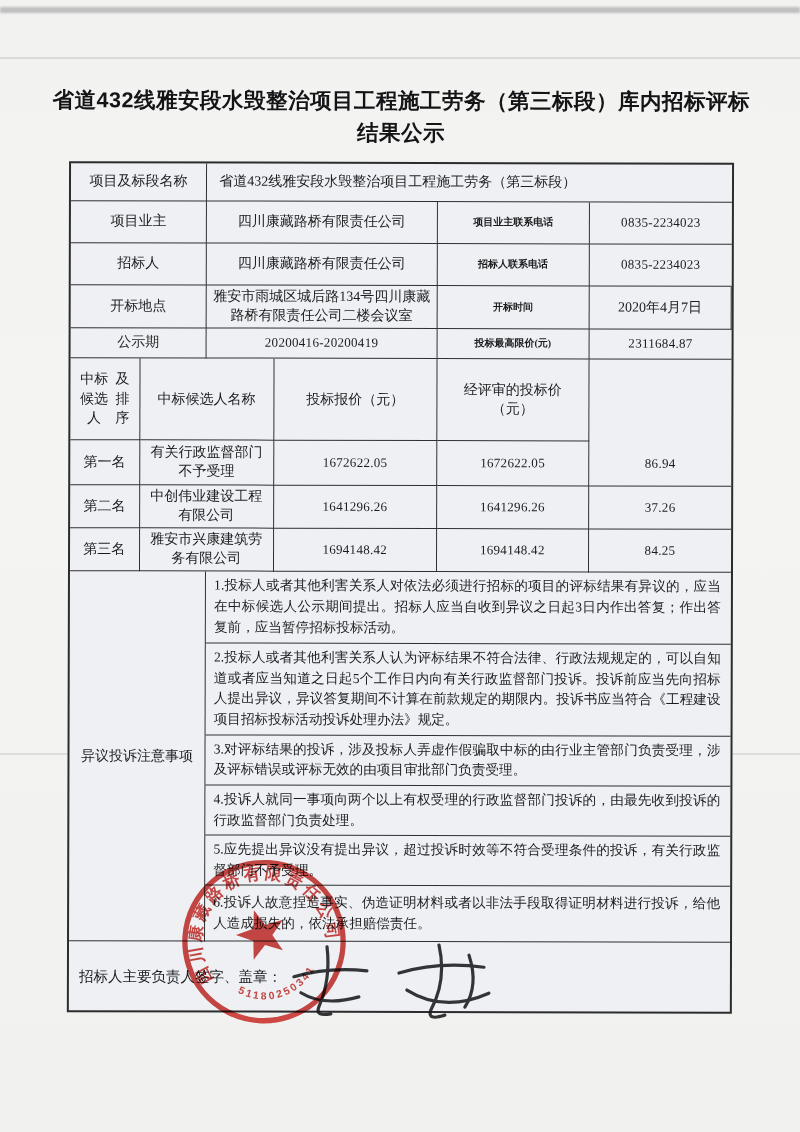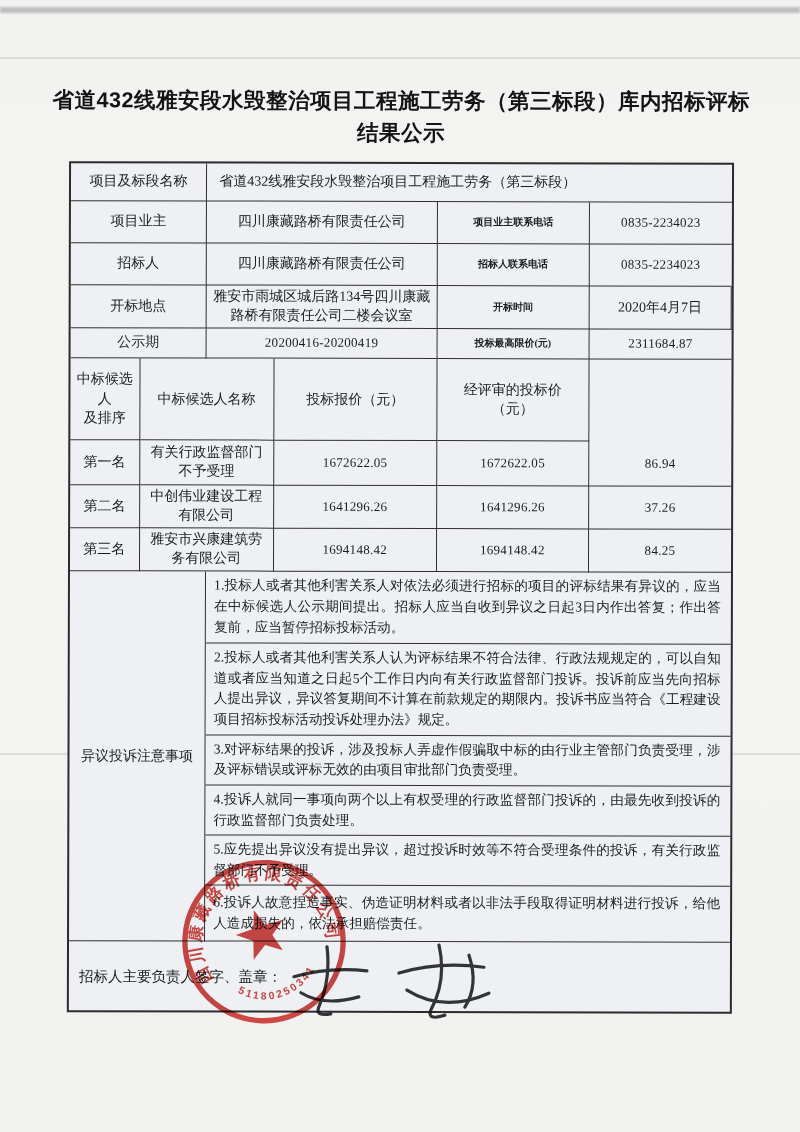--- a/index.html
+++ b/index.html
@@ -95,21 +95,21 @@
       <div class="c" style="grid-row:4;grid-column:1/3">开标地点</div>
       <div class="c" style="grid-row:4;grid-column:3/5;line-height:1.35">雅安市雨城区城后路134号四川康藏路桥有限责任公司二楼会议室</div>
       <div class="c vlabel" style="grid-row:4;grid-column:5">开标时间</div>
       <div class="c" style="grid-row:4;grid-column:6">2020年4月7日</div>
 
       <div class="c" style="grid-row:5;grid-column:1/3">公示期</div>
       <div class="c num" style="grid-row:5;grid-column:3/5">20200416-20200419</div>
       <div class="c vlabel" style="grid-row:5;grid-column:5">投标最高限价(元)</div>
       <div class="c num lastcol" style="grid-row:5;grid-column:6">2311684.87</div>
 
-      <div class="c" style="grid-row:6;grid-column:1;flex-direction:column">
+      <div class="c" style="grid-row:6;grid-column:1;flex-direction:row">
         <span>中标候选人</span>
         <span>及排序</span>
       </div>
       <div class="c" style="grid-row:6;grid-column:2/4">中标候选人名称</div>
       <div class="c" style="grid-row:6;grid-column:4">投标报价（元）</div>
       <div class="c" style="grid-row:6;grid-column:5">经评审的投标价（元）</div>
 
       <div class="c" style="grid-row:7;grid-column:1">第一名</div>
       <div class="c" style="grid-row:7;grid-column:2/4;line-height:1.35">有关行政监督部门不予受理</div>
       <div class="c num" style="grid-row:7;grid-column:4">1672622.05</div>

